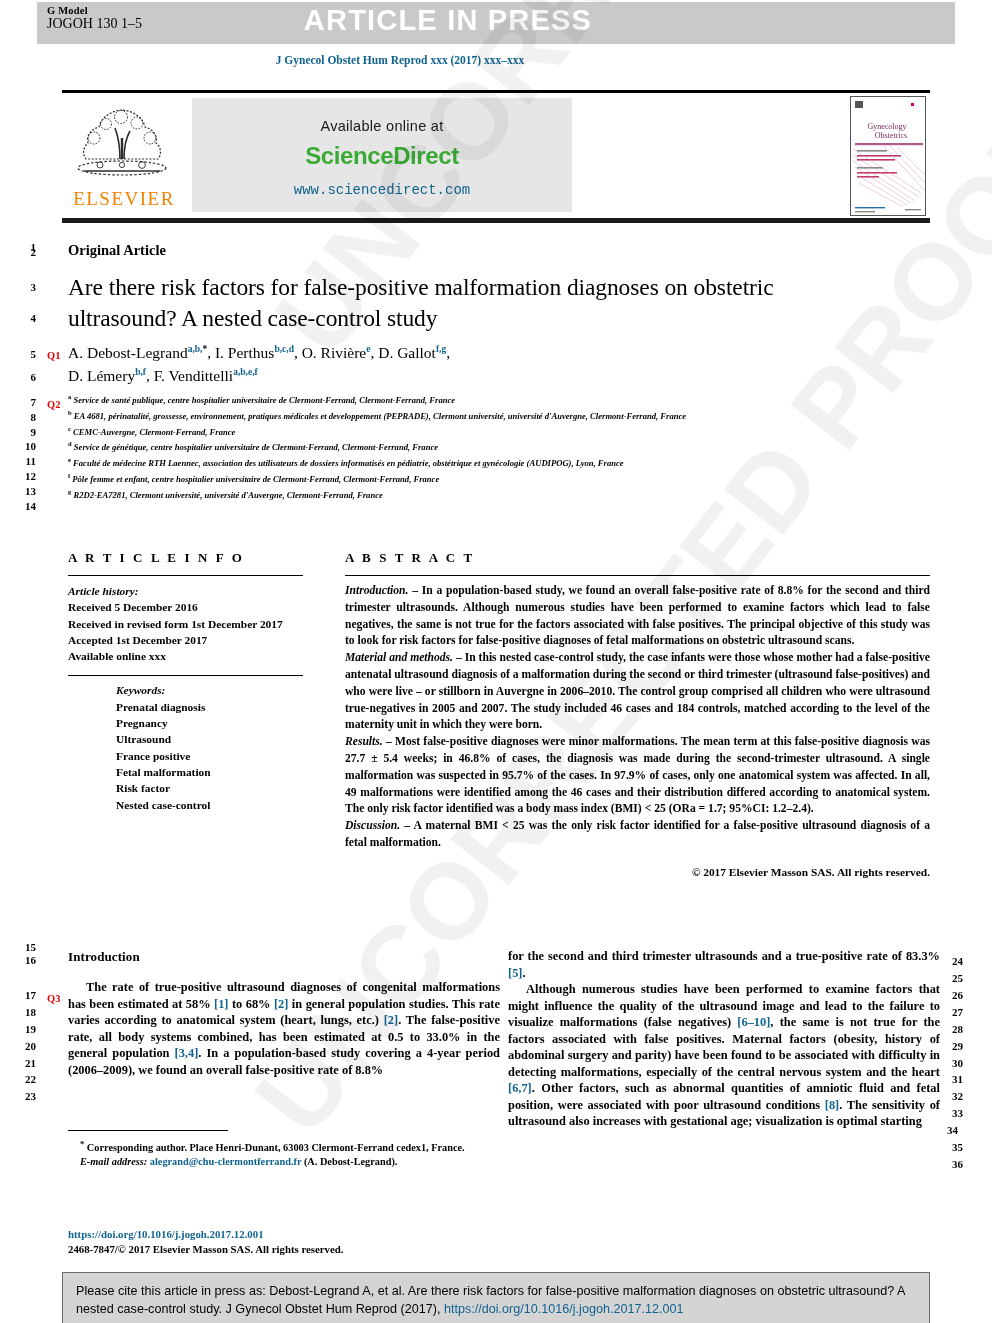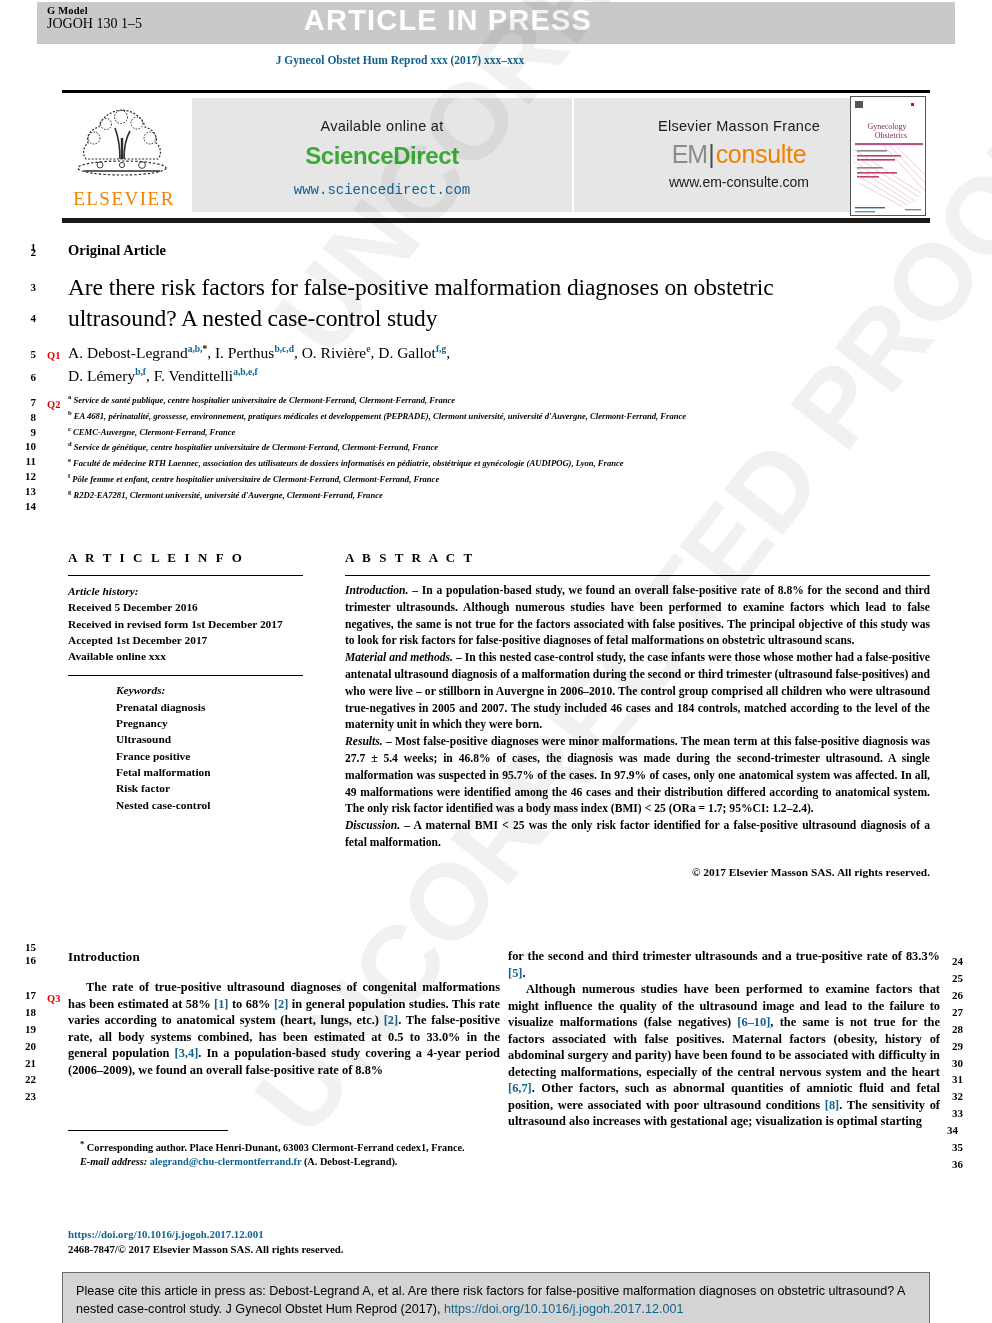--- a/index.html
+++ b/index.html
@@ -402,27 +402,20 @@
     </svg>
     <div class="elsevier-word">ELSEVIER</div>
   </div>
 
   <div class="banner banner-sd">
     <div class="avail">Available online at</div>
     <div class="sd-word">ScienceDirect</div>
     <div class="sd-url">www.sciencedirect.com</div>
   </div>
 
-  <div class="banner banner-em">
-    <div class="em-title">Elsevier Masson France</div>
-    <div class="em-word">
-      <span class="em-a">EM</span><span class="em-bar">|</span><span class="em-b">consulte</span>
-    </div>
-    <div class="em-url">www.em-consulte.com</div>
-  </div>
 
   <div class="cover-thumb">
     <svg viewBox="0 0 76 120" width="76" height="120">
       <rect x="0" y="0" width="76" height="120" fill="#ffffff"></rect>
       <rect x="4" y="4" width="8" height="7" fill="#555"></rect>
       <rect x="60" y="6" width="3" height="3" fill="#c06"></rect>
       <text x="36" y="32" font-family="Liberation Serif, serif" font-size="8" fill="#7a2a5a" text-anchor="middle">Gynecology</text>
       <text x="40" y="41" font-family="Liberation Serif, serif" font-size="8" fill="#7a2a5a" text-anchor="middle">Obstetrics</text>
       <rect x="4" y="46" width="68" height="2.2" fill="#b05a8a"></rect>
       <rect x="6" y="53" width="30" height="1.6" fill="#888"></rect>

